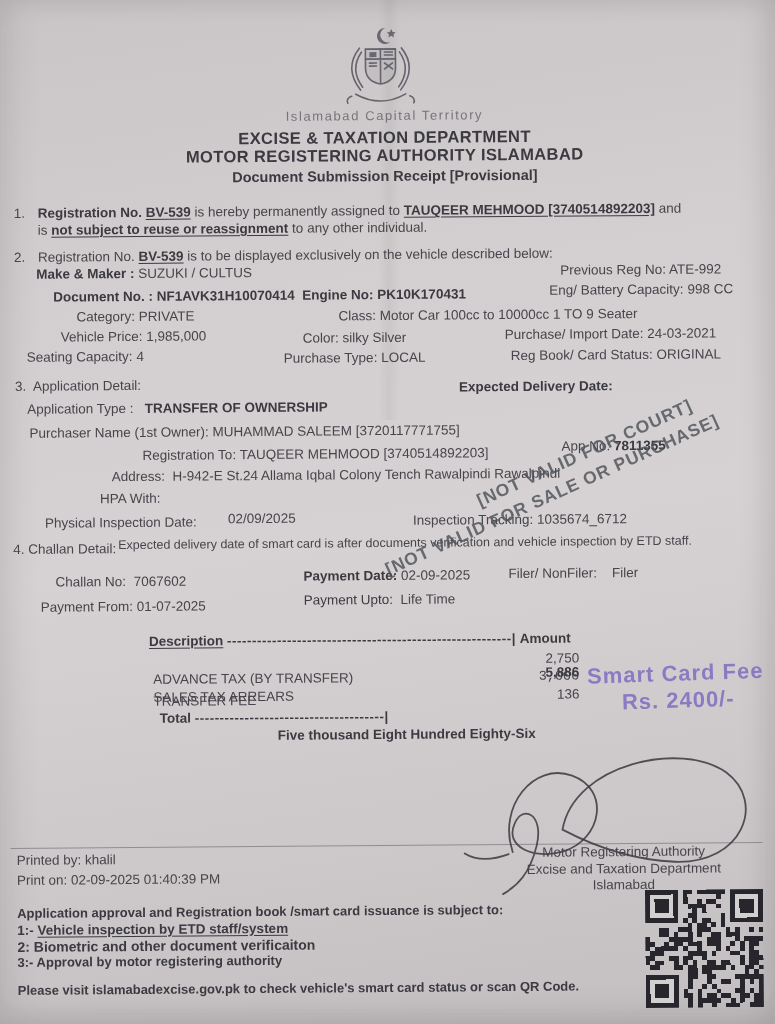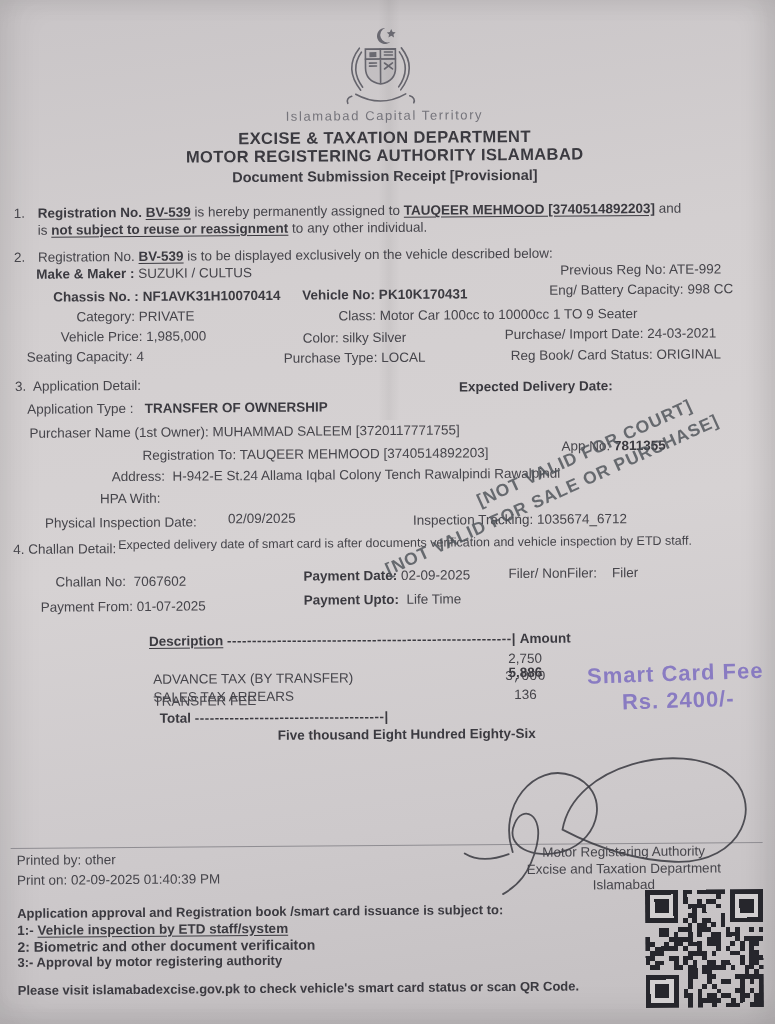--- a/index.html
+++ b/index.html
@@ -24,21 +24,21 @@
     color:#46454b;
   }
   .f{position:absolute;white-space:nowrap;font-size:13.5px;}
   .b{font-weight:bold;color:#3b3a40;}
   .u{text-decoration:underline;text-underline-offset:2px;}
   .center{left:0;width:775px;text-align:center;}
   .sm{font-size:12.5px;}
   .clause{line-height:17px;}
   .clause .num{position:absolute;left:0;top:0;}
   .clause .body{margin-left:24px;}
-  .amt{position:absolute;left:470px;width:108px;text-align:center;}
+  .amt{position:absolute;left:470px;width:108px;text-align:right;}
   .dashes{letter-spacing:0.5px;}
   .diag-stamp{
     position:absolute;font-weight:bold;font-size:17.5px;letter-spacing:1px;
     color:rgba(77,82,88,0.82);transform:rotate(-24deg);transform-origin:0 50%;
   }
   .purple-stamp{
     position:absolute;font-weight:bold;font-size:22px;letter-spacing:1px;
     transform:rotate(-1.5deg);opacity:0.85;line-height:27px;
   }
   .purple-stamp .l2{margin-left:34px;}
@@ -76,22 +76,22 @@
   </div>
 
   <div class="f clause" style="left:16px;top:246px;width:748px;">
     <span class="num">2.</span>
     <div class="body"><span>Registration No. </span><span class="b u">BV-539</span><span> is to be displayed exclusively on the vehicle described below:</span></div>
   </div>
 
   <div class="f" style="left:38px;top:264px;"><span class="b">Make &amp; Maker :</span> <span>SUZUKI / CULTUS</span></div>
   <div class="f" style="left:562px;top:264px;"><span>Previous Reg No:</span> <span>ATE-992</span></div>
 
-  <div class="f" style="left:55px;top:287px;"><span class="b">Chassis No. :</span> <span class="b">NF1AVK31H10070414</span></div>
-  <div class="f" style="left:304px;top:287px;"><span class="b">Vehicle No:</span> <span class="b">PK10K170431</span></div>
+  <div class="f" style="left:55px;top:287px;"><span class="b">Document No. :</span> <span class="b">NF1AVK31H10070414</span></div>
+  <div class="f" style="left:304px;top:287px;"><span class="b">Engine No:</span> <span class="b">PK10K170431</span></div>
   <div class="f" style="left:551px;top:284px;"><span>Eng/ Battery Capacity:</span> <span>998 CC</span></div>
 
   <div class="f" style="left:78px;top:307px;"><span>Category:</span> <span>PRIVATE</span></div>
   <div class="f" style="left:340px;top:308px;"><span>Class:</span> <span>Motor Car 100cc to 10000cc 1 TO 9 Seater</span></div>
 
   <div class="f" style="left:62px;top:327px;"><span>Vehicle Price:</span> <span>1,985,000</span></div>
   <div class="f" style="left:304px;top:330px;"><span>Color:</span> <span>silky Silver</span></div>
   <div class="f" style="left:506px;top:328px;"><span>Purchase/ Import Date:</span> <span>24-03-2021</span></div>
 
   <div class="f" style="left:28px;top:347px;"><span>Seating Capacity:</span> <span>4</span></div>
@@ -115,21 +115,21 @@
 
   <div class="f sm" style="left:118px;top:536px;">Expected delivery date of smart card is after documents verification and vehicle inspection by ETD staff.</div>
 
   <div class="f" style="left:13px;top:539px;text-align:right;"><span>4.</span> <span>Challan Detail:</span></div>
 
   <div class="f" style="left:55px;top:572px;"><span>Challan No:</span>&nbsp; <span>7067602</span></div>
   <div class="f" style="left:303px;top:568px;"><span class="b" style="font-weight:600;">Payment Date:</span> <span>02-09-2025</span></div>
   <div class="f" style="left:508px;top:567px;"><span>Filer/ NonFiler:</span>&nbsp;&nbsp;&nbsp; <span>Filer</span></div>
 
   <div class="f" style="left:40px;top:597px;"><span>Payment From:</span> <span>01-07-2025</span></div>
-  <div class="f" style="left:303px;top:592px;"><span class="b" style="font-weight:700;">Payment Upto:</span>&nbsp; <span>Life Time</span></div>
+  <div class="f" style="left:303px;top:592px;"><span class="b" style="font-weight:400;">Payment Upto:</span>&nbsp; <span>Life Time</span></div>
 
   <div class="f" style="left:148px;top:632px;"><span class="b u">Description</span> <span class="b dashes">---------------------------------------------------------|</span> <span class="b">Amount</span></div>
 
   <div class="f" style="left:152px;top:652px;margin-top:40px;">TRANSFER FEE</div>
   <div class="f amt" style="top:652px;">2,750</div>
   <div class="f" style="left:152px;top:670px;">ADVANCE TAX (BY TRANSFER)</div>
   <div class="f amt" style="top:670px;font-family:Liberation Mono, monospace;">3,000</div>
   <div class="f" style="left:152px;top:688px;">SALES TAX ARREARS</div>
   <div class="f amt" style="top:688px;">136</div>
 
@@ -152,21 +152,21 @@
     <path d="M120,96 C 132,30 240,8 284,40 C 324,70 300,132 232,129 C 188,127 150,112 120,96"></path>
     <path d="M66,120 C 44,128 30,124 22,119"></path>
   </svg>
 
   <div class="sigtext">
     <div>Motor Registering Authority</div>
     <div>Excise and Taxation Department</div>
     <div>Islamabad</div>
   </div>
 
-  <div class="f" style="left:14px;top:850px;">Printed by: other</div>
+  <div class="f" style="left:14px;top:850px;">Printed by: khalil</div>
   <div class="f" style="left:14px;top:870px;">Print on: 02-09-2025  01:40:39 PM</div>
 
   <div style="position:absolute;left:642px;top:892px;width:118px;height:118px;">
     <svg width="118" height="118" viewBox="0 0 25 25" shape-rendering="crispEdges">
           <rect x="8" y="0" width="1" height="1" fill="#26262c"></rect>
           <rect x="9" y="0" width="1" height="1" fill="#26262c"></rect>
           <rect x="11" y="0" width="1" height="1" fill="#26262c"></rect>
           <rect x="12" y="0" width="1" height="1" fill="#26262c"></rect>
           <rect x="13" y="0" width="1" height="1" fill="#26262c"></rect>
           <rect x="14" y="0" width="1" height="1" fill="#26262c"></rect>

